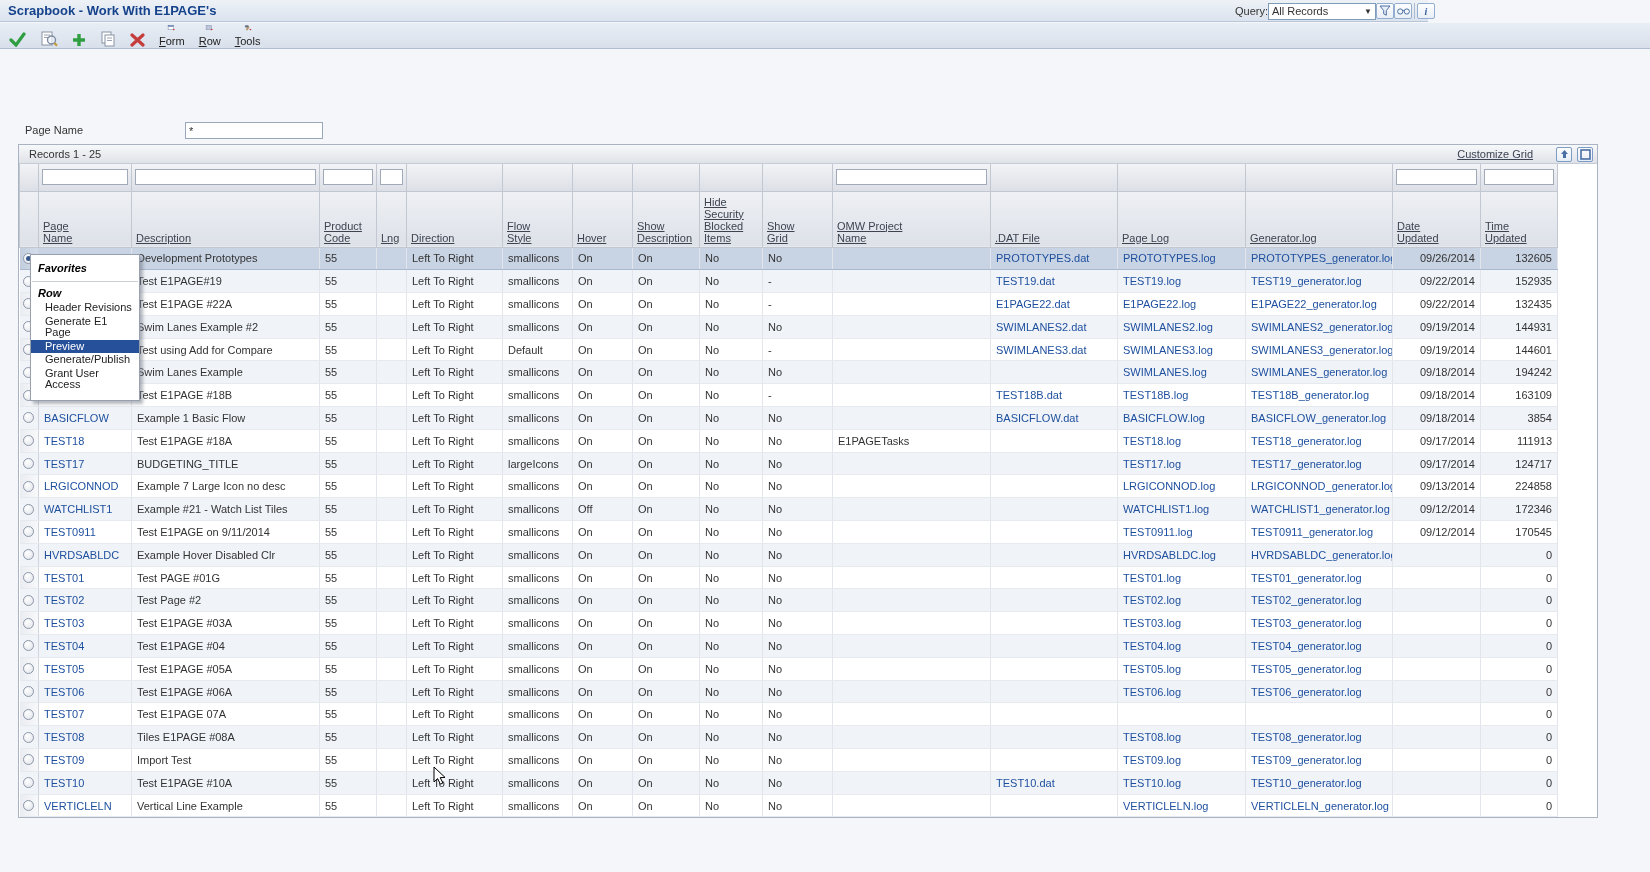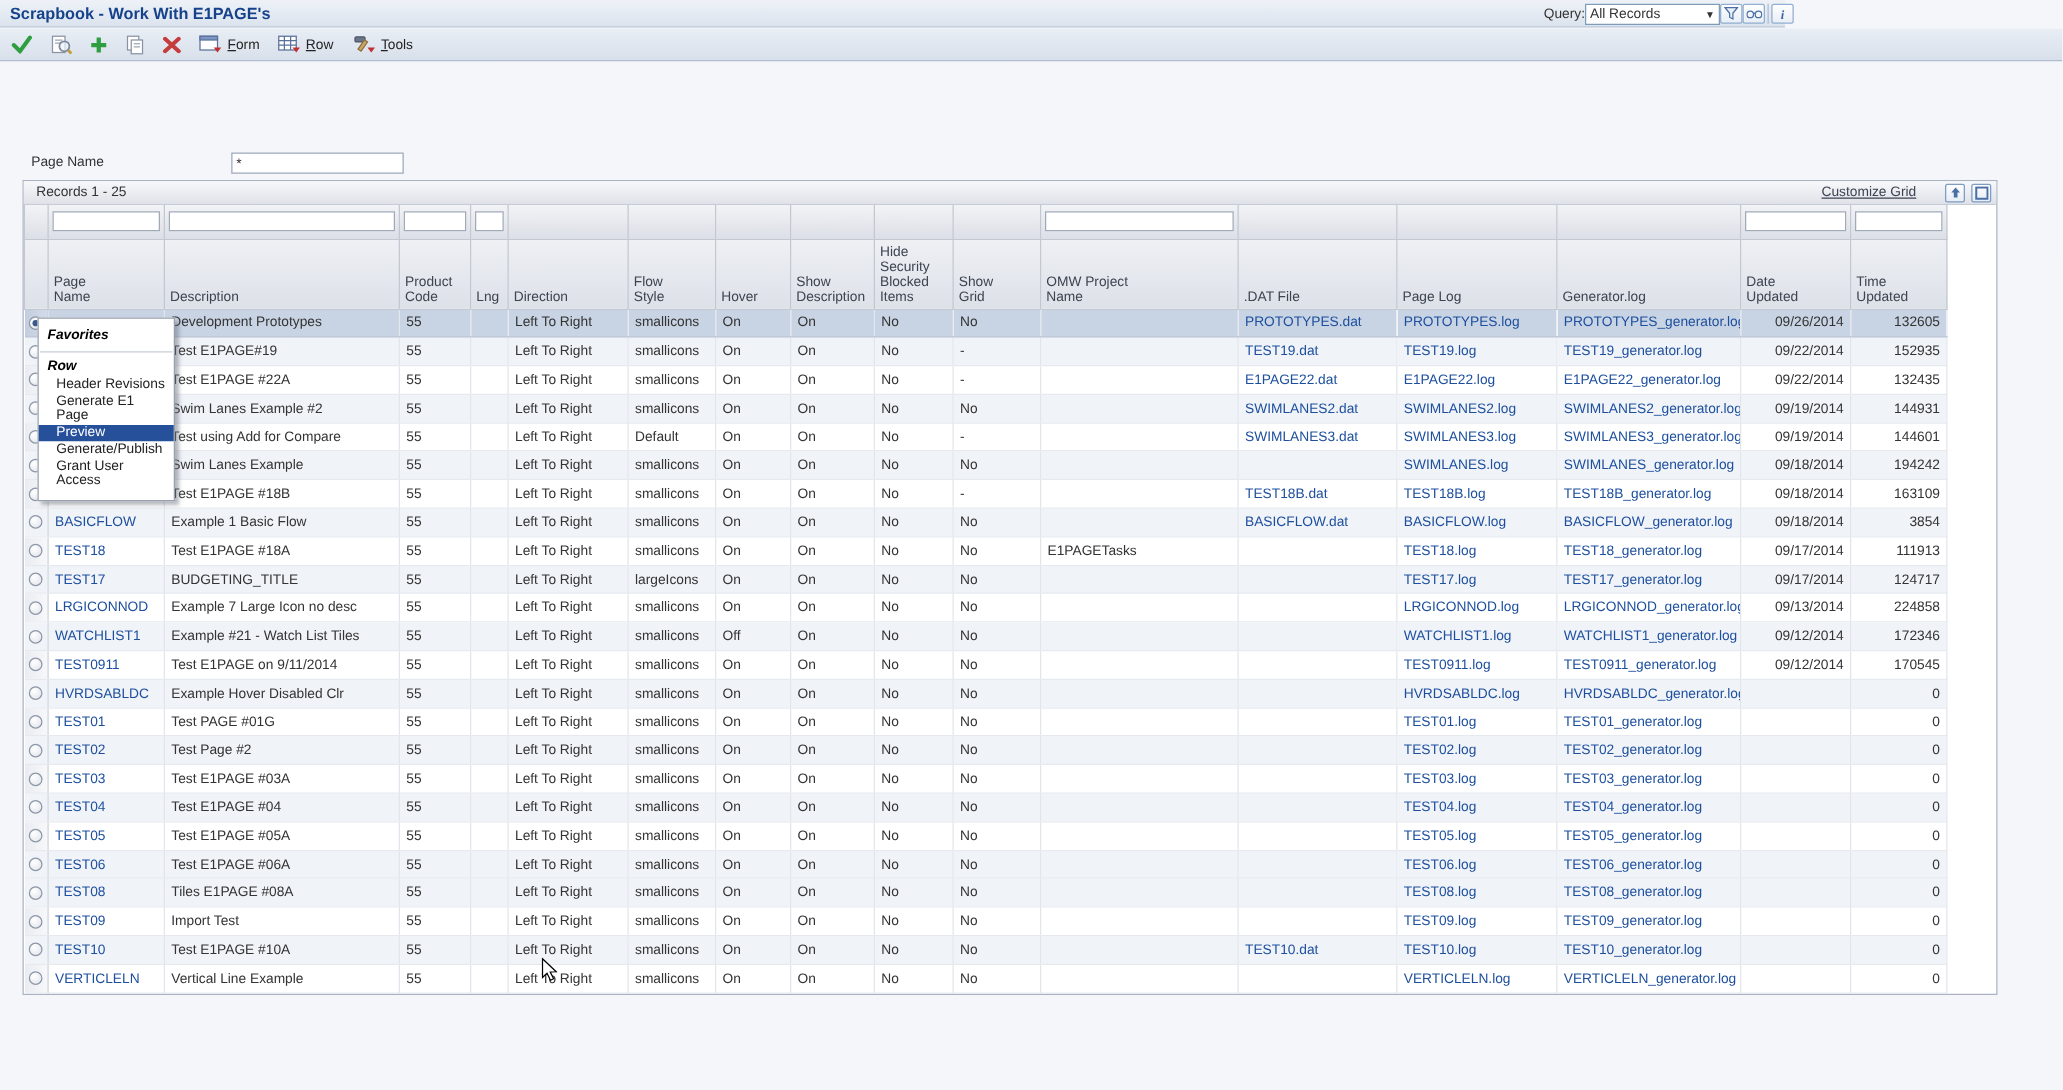--- a/index.html
+++ b/index.html
@@ -40,21 +40,21 @@
   .clip-right { margin-right:-7px; }
   
   .toolbar {
     position:absolute; left:0; top:23px; width:1650px; height:26px;
     background:linear-gradient(#e9eef5,#d8e0eb);
     border-bottom:1px solid #b0bdd0;
     display:flex; align-items:center; gap:6px; padding-left:5px;
   }
   .tbtn {
     height:22px; min-width:22px; display:flex; align-items:center;
-    justify-content:flex-end; gap:4px; padding:0 4px; cursor:pointer;
+    justify-content:flex-end; gap:4px; padding:0 4px; cursor:pointer;flex-direction:column;
   }
   .tbtn .lbl { color:#222; }
   .tbtn .lbl u { text-decoration:underline; }
   
   .form-area { position:absolute; left:0; top:49px; width:1650px; height:95px; }
   .pn-label { position:absolute; left:25px; top:75px; color:#333; }
   .pn-input {
     position:absolute; left:185px; top:73px; width:138px; height:17px;
     border:1px solid #9aa7ba; background:#fff; font:11px "Liberation Sans",sans-serif;
     padding:1px 3px; color:#333;
@@ -85,21 +85,21 @@
     border:1px solid #c2c8d2; border-top:none; padding:0 3px; vertical-align:middle;
   }
   tr.filter-row input {
     width:100%; height:16px; border:1px solid #a0aab8; background:#fff;
     font:11px "Liberation Sans",sans-serif; padding:0 2px;
   }
   tr.header-row th {
     height:56px; background:linear-gradient(#eef0f4,#dde1e8);
     border:1px solid #c2c8d2; border-top:none;
     font-weight:normal; color:#3d4450; text-align:left;
-    vertical-align:bottom; padding:3px 4px; white-space:pre-line; line-height:12px;
+    vertical-align:bottom; padding:3px 4px; white-space:pre-line; line-height:12px;text-decoration:underline;
   }
   tbody td {
     height:22.8px; border-right:1px solid #e2e6ec; border-bottom:1px solid #e6eaef;
     padding:0 5px; white-space:nowrap; overflow:hidden; color:#333;
     vertical-align:middle;
   }
   tbody tr.alt td { background:#f0f3f8; }
   tbody tr.sel td { background:#c8d3e3; border-bottom-color:#aab8cd; }
   td.radio-cell {
     background:linear-gradient(to right,#e9ecf1,#f7f8fa);
@@ -731,20 +731,41 @@
           <td>On</td>
           <td>No</td>
           <td>No</td>
           <td></td>
           <td></td>
           <td class="link">TEST06.log</td>
           <td class="link">TEST06_generator.log</td>
           <td class="right"></td>
           <td class="right">0</td>
         </tr>
+        <tr>
+          <td class="radio-cell">
+            <div class="radio"></div>
+          </td>
+          <td class="link">TEST07</td>
+          <td>Test E1PAGE 07A</td>
+          <td>55</td>
+          <td></td>
+          <td>Left To Right</td>
+          <td>smallicons</td>
+          <td>On</td>
+          <td>On</td>
+          <td>No</td>
+          <td>No</td>
+          <td></td>
+          <td></td>
+          <td></td>
+          <td></td>
+          <td class="right"></td>
+          <td class="right">0</td>
+        </tr>
         <tr class="alt">
           <td class="radio-cell">
             <div class="radio"></div>
           </td>
           <td class="link">TEST08</td>
           <td>Tiles E1PAGE #08A</td>
           <td>55</td>
           <td></td>
           <td>Left To Right</td>
           <td>smallicons</td>

